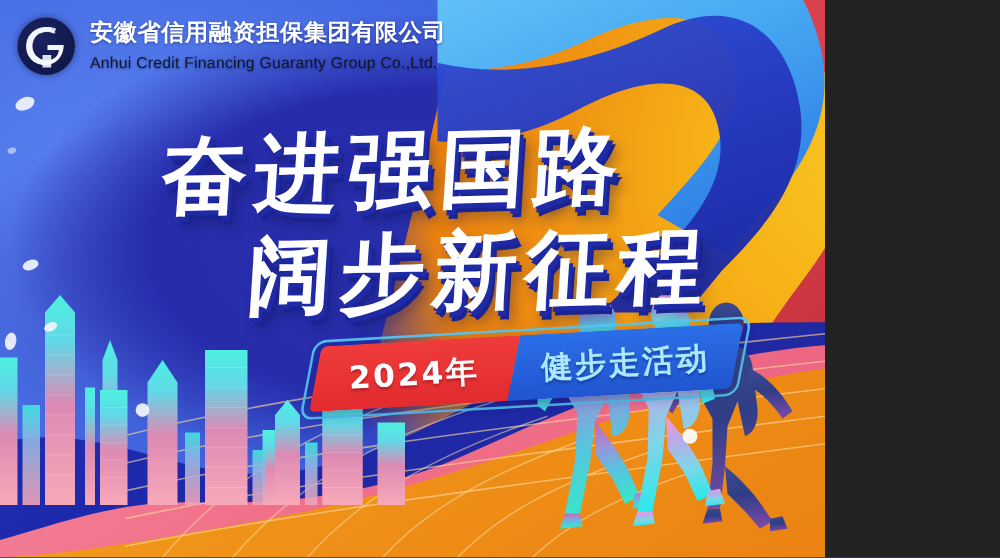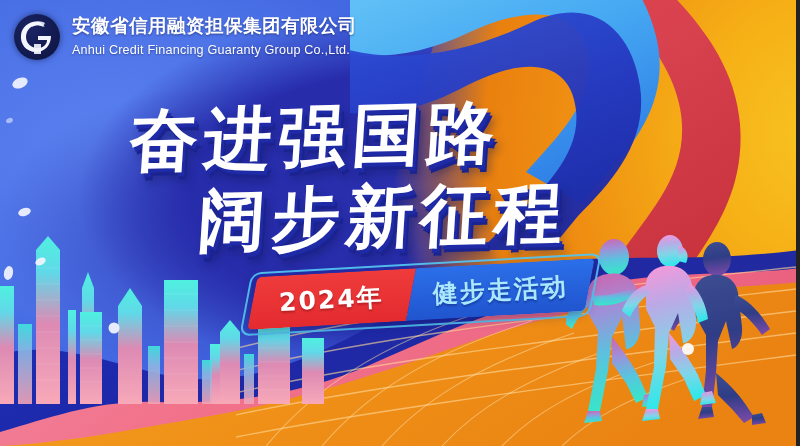--- a/index.html
+++ b/index.html
@@ -2,21 +2,21 @@
 <html><head>
 <meta charset="utf-8">
 <style>
   html, body {
     margin: 0;
     padding: 0;
     background: #222;
   }
   #poster {
     position: relative;
-    width: 796px;
+    width: 660px;
     height: 446px;
     overflow: hidden;
     font-family: "Liberation Sans", "DejaVu Sans", sans-serif;
     background: #4a73e8;
     user-select: none;
   }
 
   
   .layer { position: absolute; inset: 0; }
 
@@ -86,21 +86,21 @@
   .logo-cn {
     font-size: 18.5px;
     font-weight: bold;
     color: #ffffff;
     letter-spacing: .5px;
     white-space: nowrap;
     text-shadow: 0 1px 2px rgba(12,20,70,.5);
   }
   .logo-en {
     font-size: 12.6px;
-    color: #ffffff;
+    color: #0f172a;
     letter-spacing: .2px;
     white-space: nowrap;
     margin-top: 8px;
     text-shadow: 0 1px 2px rgba(12,20,70,.45);
   }
 
   
   .headline {
     position: absolute;
     z-index: 25;

